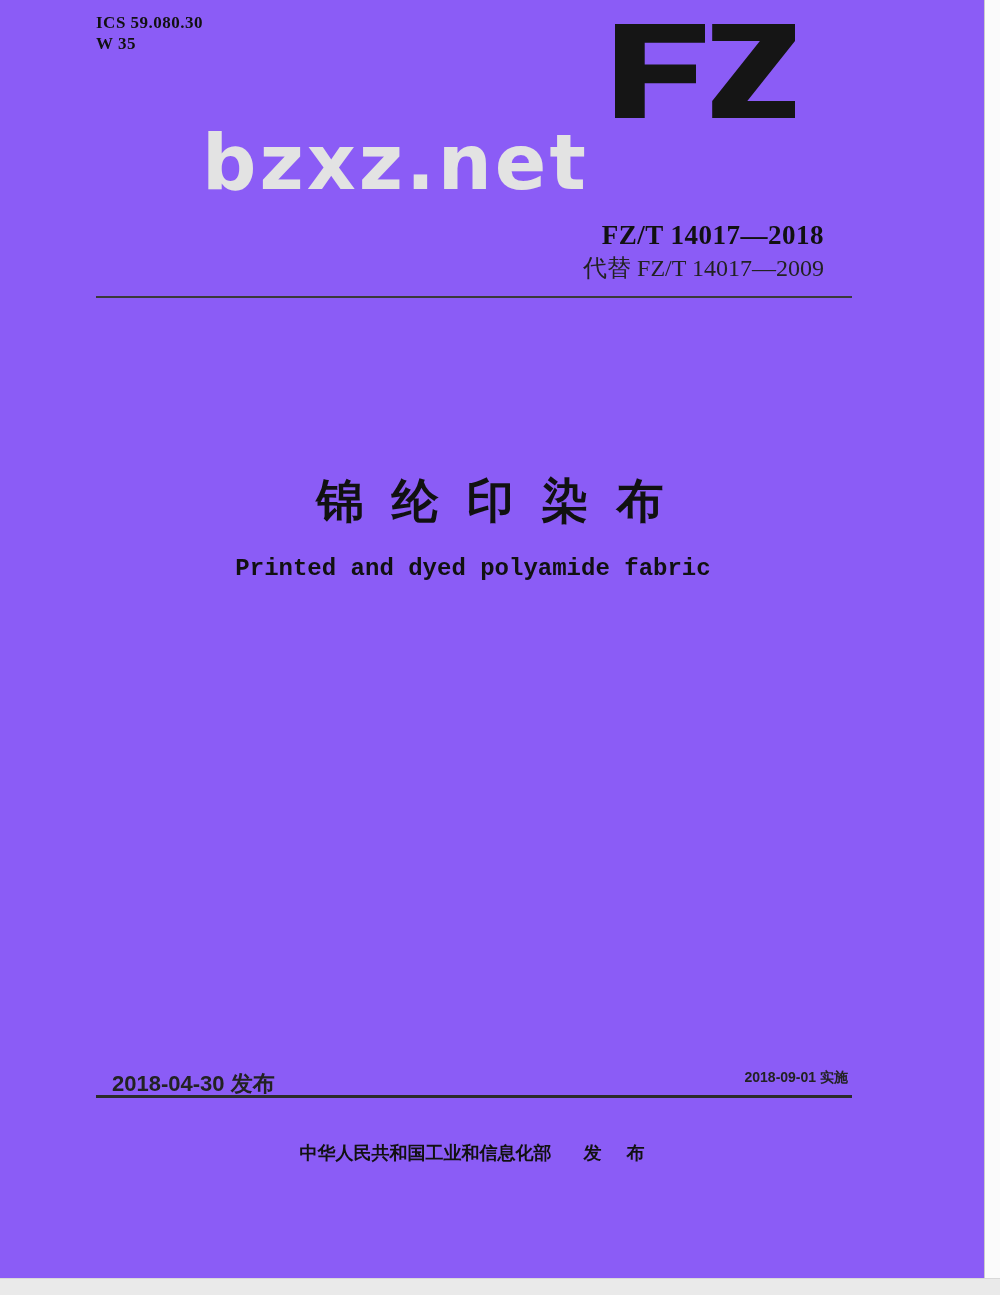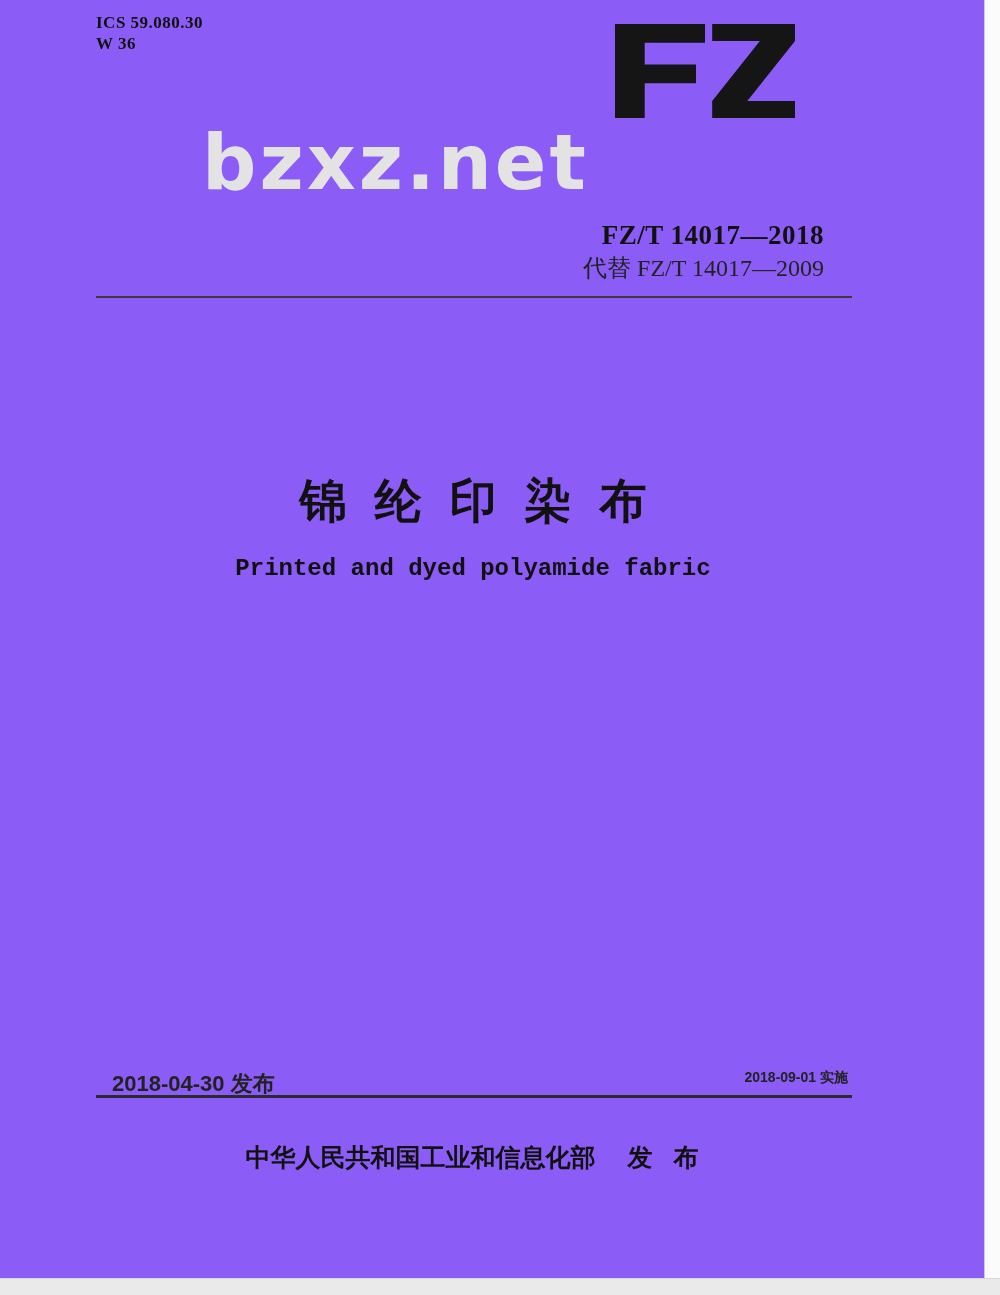--- a/index.html
+++ b/index.html
@@ -107,20 +107,21 @@
   .main-title {
     position: absolute;
     left: 0; top: 470px; width: 946px;
     text-align: center;
     font-size: 47px;
     font-weight: bold;
     letter-spacing: 28px;
     text-indent: 28px;
     color: #111;
     white-space: nowrap;
+    padding-left: 17px;
   }
   .sub-title {
     position: absolute;
     left: 0; top: 555px; width: 946px;
     text-align: center;
     font-family: Liberation Mono, monospace;
     font-weight: bold;
     font-size: 24px;
     color: #111;
   }
@@ -144,38 +145,39 @@
     width: 756px; height: 3px;
     background: #2b2b2b;
   }
   .footer-row {
     position: absolute;
     left: 0; top: 1141px; width: 946px;
     display: flex;
     justify-content: center;
     align-items: baseline;
     gap: 32px;
-    font-size: 25px;
-    font-weight: bold;
-    color: #111;
+    font-size: 18px;
+    font-weight: bold;
+    color: #111;
+    font-family: Liberation Mono, monospace;
   }
   .footer-action {
     letter-spacing: 2px;
     word-spacing: 10px;
     white-space: pre;
   }
 </style>
 </head>
 <body>
 
 <div class="page">
 
   <div class="ics-block">
     <div>ICS 59.080.30</div>
-    <div>W 36</div>
+    <div>W 35</div>
   </div>
 
   <div class="logo">
     <span class="sr-only">FZ</span>
     <svg viewBox="0 0 200 100" preserveAspectRatio="none">
       <path fill="#151515" d="M0,0 L100,0 L100,20 L33,20 L33,43 L90,43 L90,63 L33,63 L33,100 L0,100 Z"></path>
       <path fill="#151515" d="M108,0 L200,0 L200,18 L147,82 L200,82 L200,100 L108,100 L108,82 L161,18 L108,18 Z"></path>
     </svg>
   </div>
 

